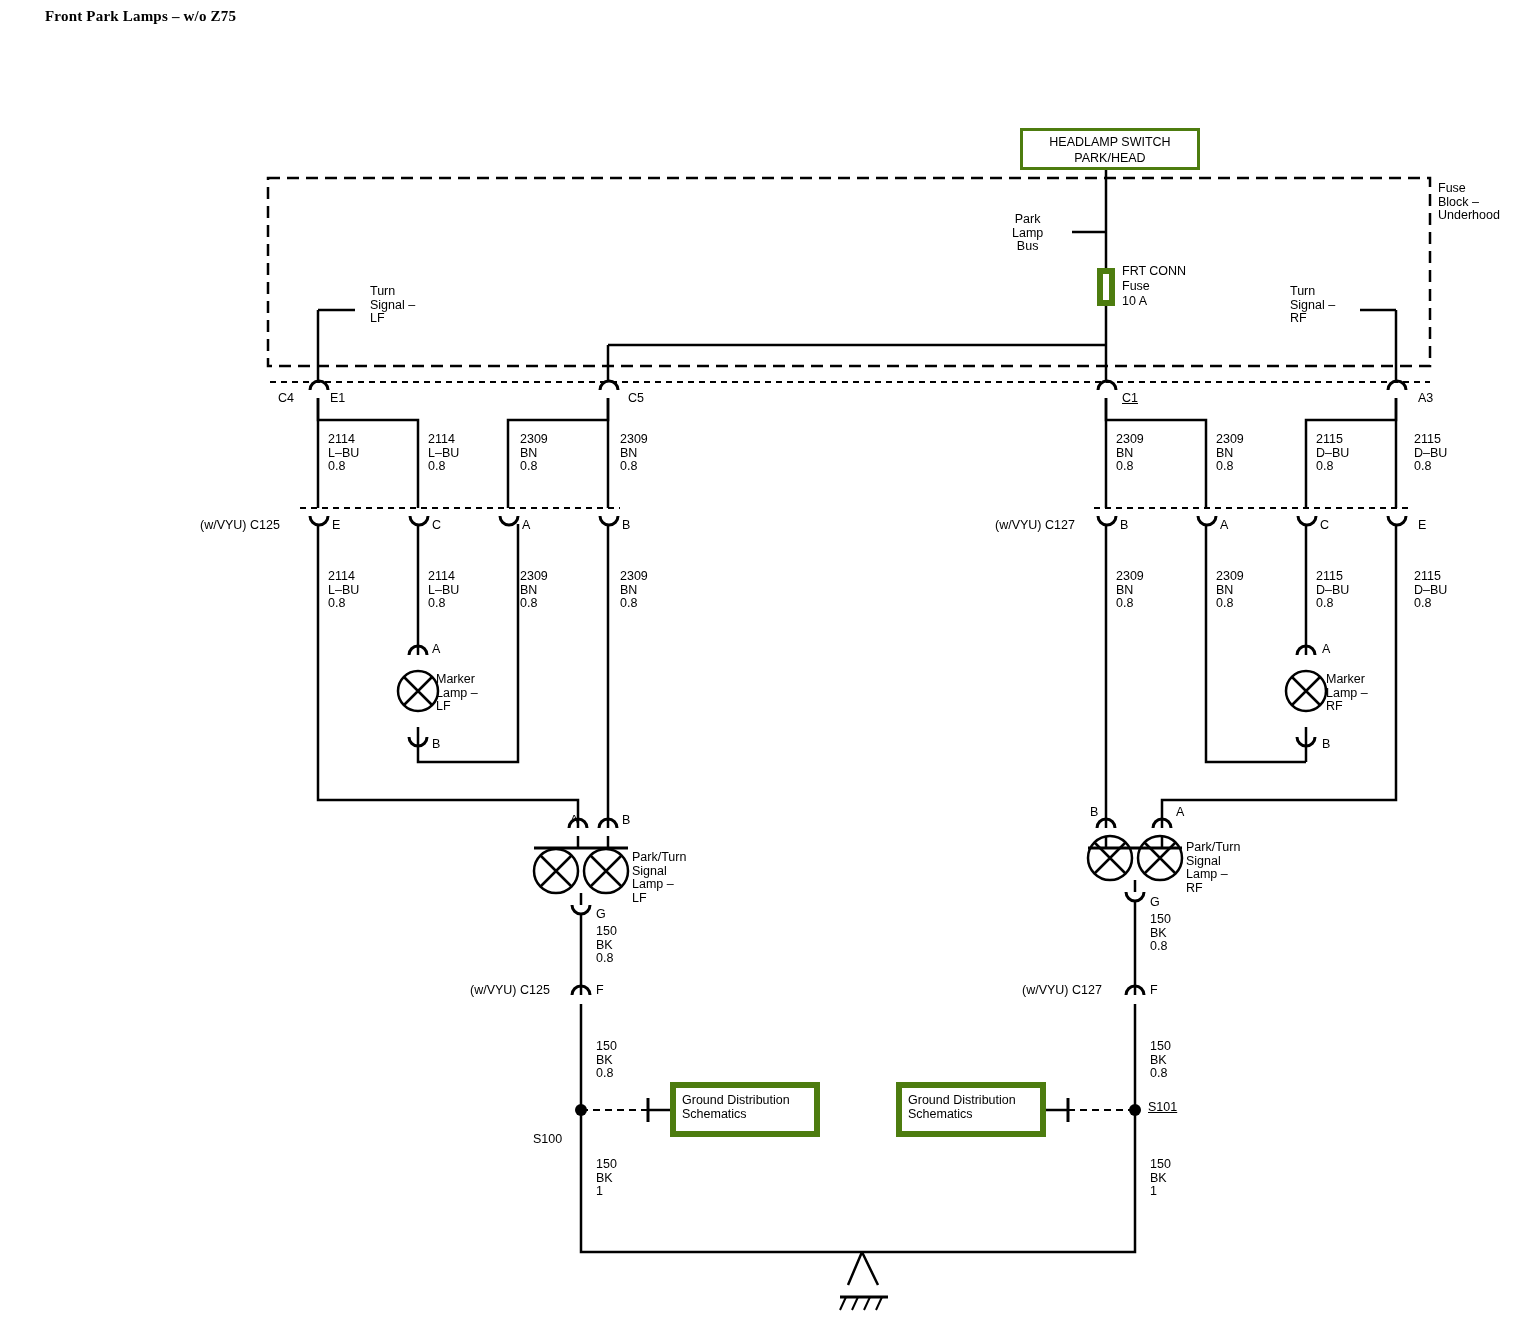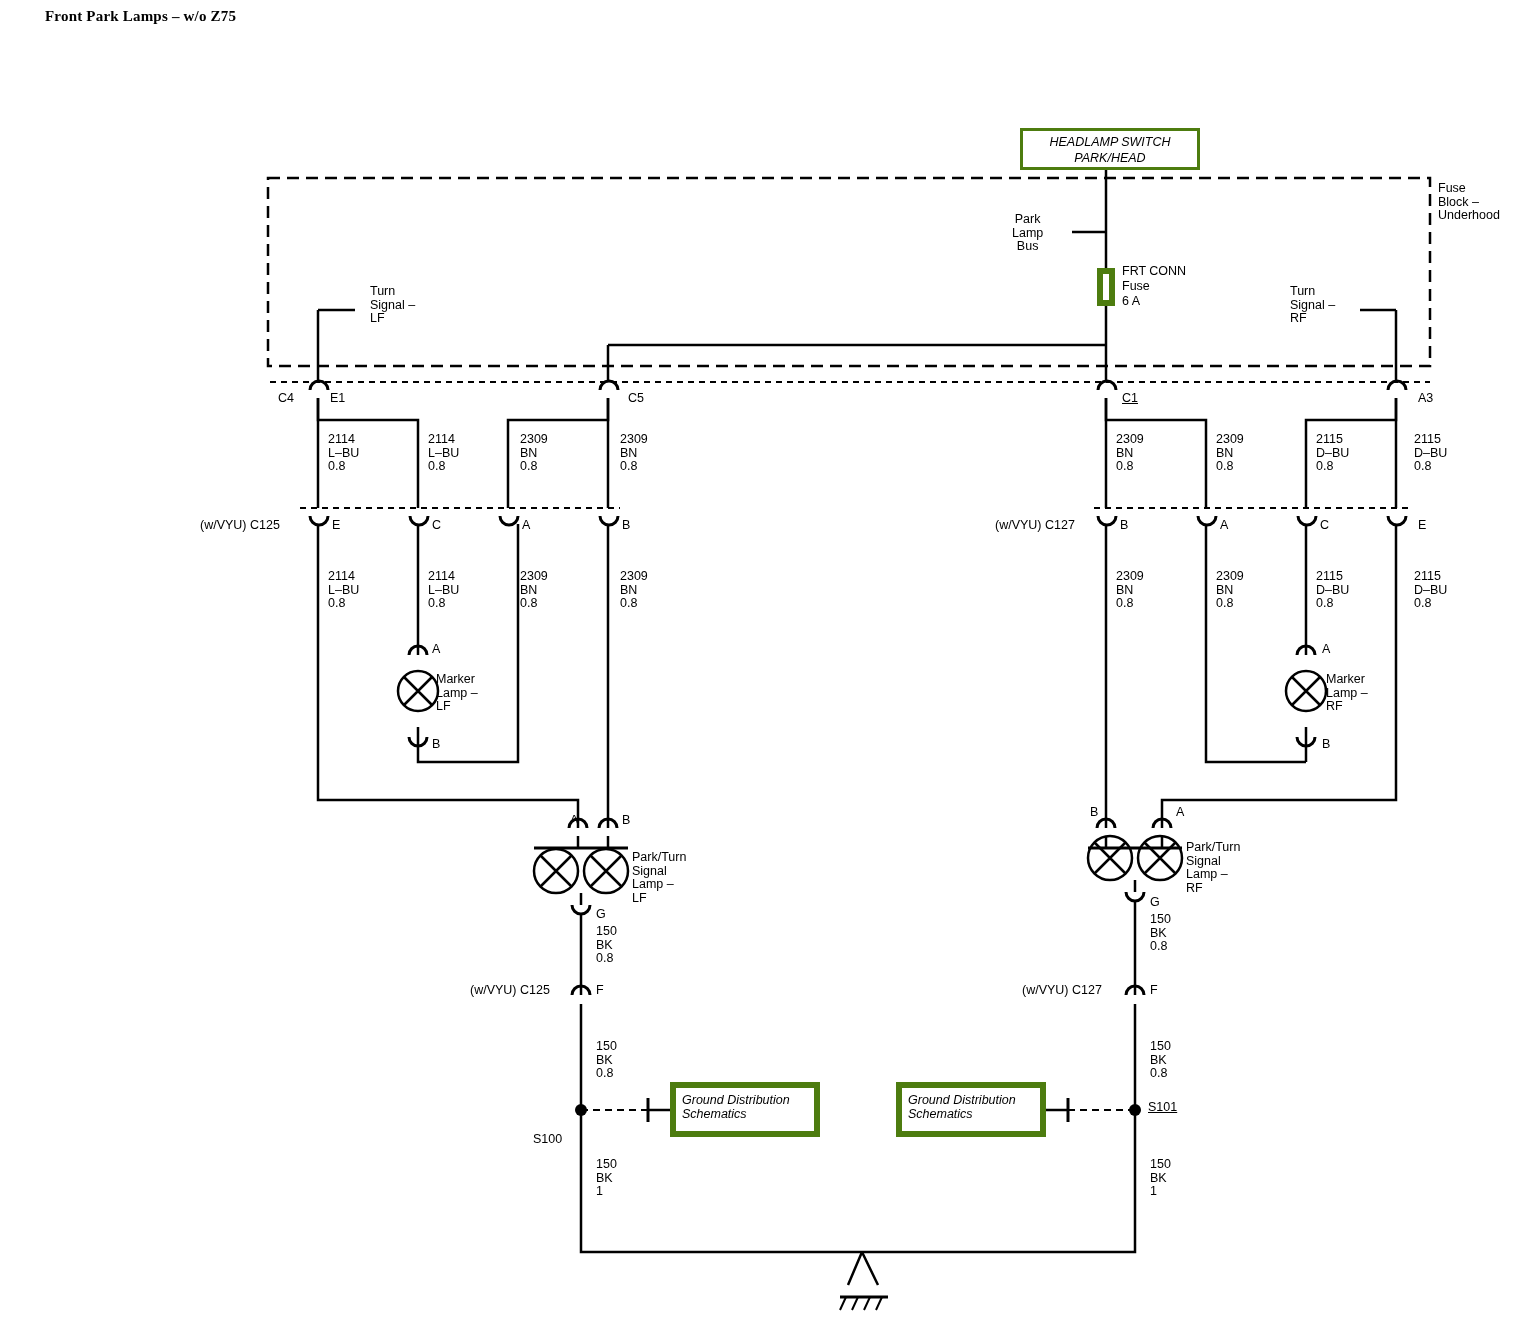--- a/index.html
+++ b/index.html
@@ -39,21 +39,20 @@
     position: absolute;
     font-size: 12.5px;
     line-height: 13.5px;
     white-space: pre;
   }
   .box {
     position: absolute;
     border: 6px solid #4d7c0f;
     background: #fff;
     box-sizing: border-box;
-    font-style: italic;
   }
   .box.thick {
     border-width: 3px;
   }
   .box-txt {
     position: absolute;
     font-size: 12.5px;
     line-height: 14px;
     white-space: pre;
     text-align: center;
@@ -202,21 +201,21 @@
 Underhood</div>
 
 
   <div class="lbl" style="left:1012px; top:213px; text-align:center;">Park
 Lamp
 Bus</div>
 
   <div class="box" style="left:1097px; top:268px; width:18px; height:38px;"></div>
   <div class="lbl" style="left:1122px; top:265px;">FRT CONN</div>
   <div class="lbl" style="left:1122px; top:280px;">Fuse</div>
-  <div class="lbl" style="left:1122px; top:295px;">6 A</div>
+  <div class="lbl" style="left:1122px; top:295px;">10 A</div>
 
   <div class="lbl" style="left:370px; top:285px;">Turn
 Signal –
 LF</div>
   <div class="lbl" style="left:1290px; top:285px;">Turn
 Signal –
 RF</div>
 
   <div class="lbl" style="left:278px; top:392px;">C4</div>
   <div class="lbl" style="left:330px; top:392px;">E1</div>

